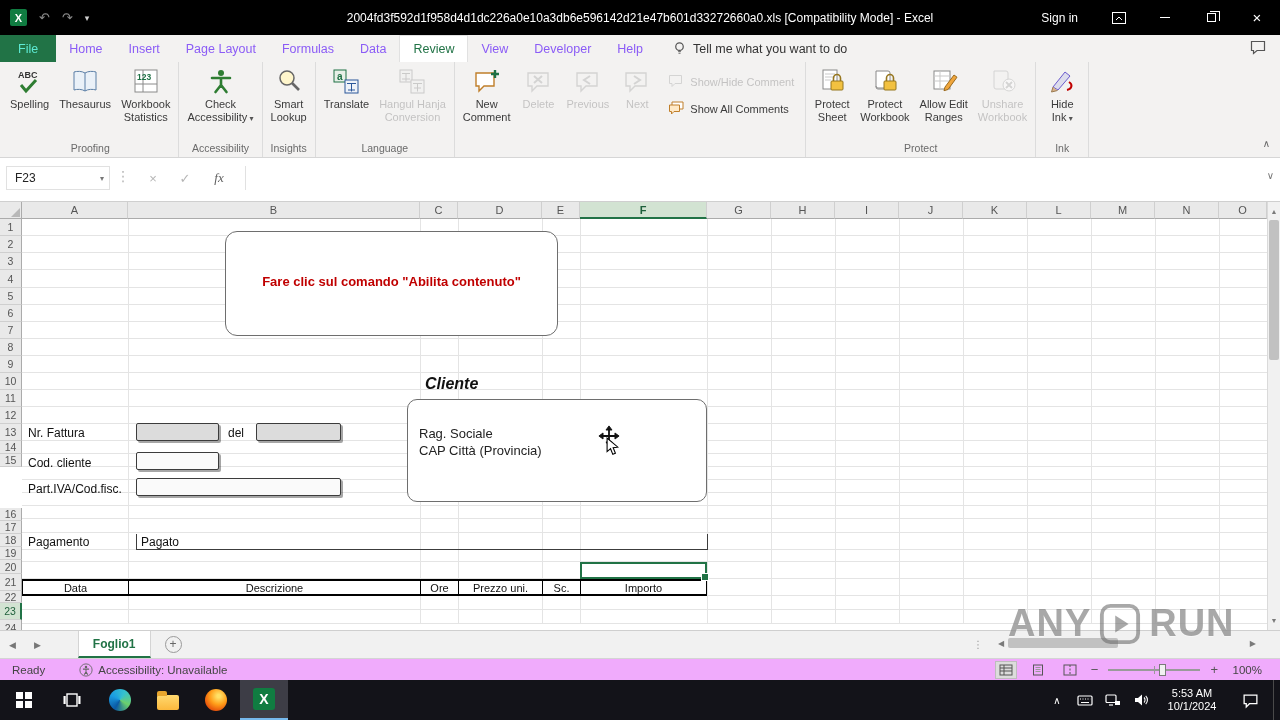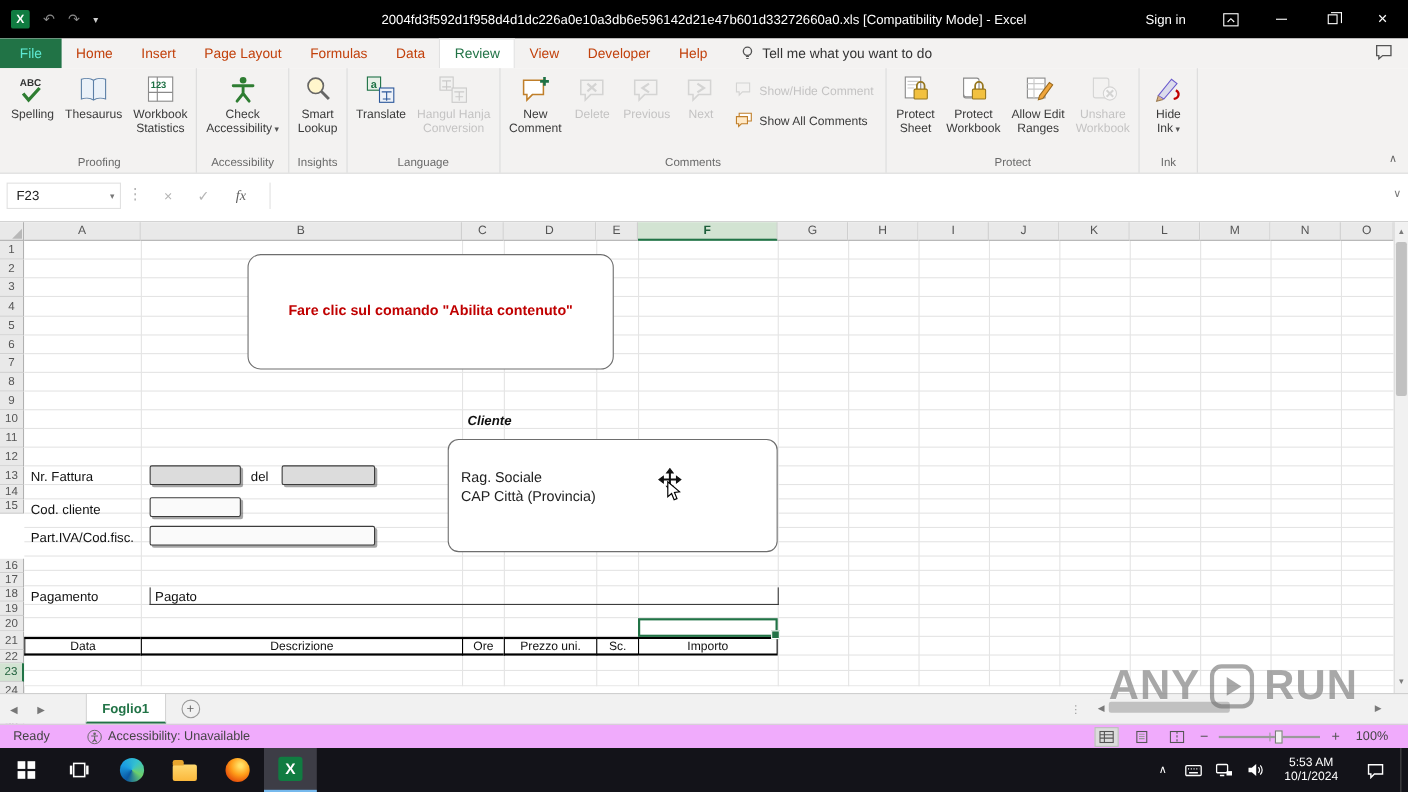--- a/index.html
+++ b/index.html
@@ -19,21 +19,21 @@
   .signin{display:flex;align-items:center;padding:0 18px;font-size:12px;color:#fff;}
   .winbtn{width:46px;display:flex;align-items:center;justify-content:center;color:#fff;}
   .min-glyph{width:10px;height:1px;background:#fff;display:block;}
   .restore-glyph{position:relative;width:9px;height:9px;border:1px solid #fff;display:block;}
   .restore-glyph::before{content:'';position:absolute;top:-3px;left:2px;width:9px;height:9px;
                          border-top:1px solid #fff;border-right:1px solid #fff;}
   .close-glyph{font-size:15px;line-height:1;}
 
   
   .tabrow{position:absolute;top:35px;left:0;right:0;height:27px;background:#f3f2f1;display:flex;align-items:stretch;}
-  .tab{padding:0 13px;display:flex;align-items:center;font-size:12.5px;color:#c2410c;white-space:nowrap;}
+  .tab{padding:0 13px;display:flex;align-items:center;font-size:12.5px;color:#8b5cf6;white-space:nowrap;}
   .tab.file{background:#217346;color:#5eead4;padding:0 18px;}
   .tab.active{background:#fff;color:#217346;border:1px solid #e1e1e1;border-bottom:none;}
   .tellme{display:flex;align-items:center;gap:6px;font-size:12.5px;color:#333;padding-left:16px;}
   .tabrow-comment{position:absolute;right:14px;top:40px;}
 
   
   .ribbon{position:absolute;top:62px;left:0;right:0;height:96px;background:#f3f2f1;border-bottom:1px solid #d6d6d6;
           display:flex;align-items:stretch;padding-left:2px;}
   .rb-group{display:flex;flex-direction:column;border-right:1px solid #dcdcdc;padding:1px 3px 0;}
   .rb-body{flex:1;display:flex;align-items:stretch;}
@@ -77,21 +77,21 @@
   .rh{width:22px;font-size:10.5px;color:#555;display:flex;align-items:center;justify-content:center;
       background:#e9e9e9;border-bottom:1px solid #cfcfcf;border-right:1px solid #ababab;}
   .rh.sel{background:#d2e3d2;border-right:2px solid #217346;color:#1e5f3b;}
   .cells{position:absolute;left:22px;top:17px;width:1245px;height:405px;background:#fff;overflow:hidden;}
   .grow{width:1245px;border-bottom:1px solid #e4e4e4;}
   .gcol{position:absolute;top:0;bottom:0;width:0;border-left:1px solid #e4e4e4;}
 
   
   .shape-box{position:absolute;background:#fff;border:1px solid #6e6e6e;border-radius:12px;z-index:2;}
   .notice-text{position:absolute;left:0;right:0;top:42px;text-align:center;font-size:13px;font-weight:bold;color:#c00000;}
-  .cliente-label{position:absolute;left:403px;top:156px;font-size:12px;font-weight:bold;font-style:italic;color:#111;z-index:2;}
+  .cliente-label{position:absolute;left:403px;top:156px;font-size:16px;font-weight:bold;font-style:italic;color:#111;z-index:2;}
   .cliente-lines{padding:26px 12px 0 11px;font-size:13px;color:#222;line-height:16.5px;}
   .cell-label{position:absolute;font-size:12px;color:#111;z-index:2;white-space:nowrap;}
   .formbox{position:absolute;border:1px solid #3c3c3c;border-radius:2px;box-shadow:2px 2px 0 rgba(0,0,0,.35);z-index:2;}
   .formbox.gray{background:#dcdcdc;}
   .formbox.lite{background:#fafafa;}
   .payline{position:absolute;border:1px solid #3c3c3c;border-top:none;z-index:2;}
   .selbox{position:absolute;border:2px solid #217346;z-index:4;}
   .selbox::after{content:'';position:absolute;right:-4px;bottom:-4px;width:6px;height:6px;background:#217346;border:1px solid #fff;}
   .th-row{position:absolute;left:0;top:360px;height:17px;z-index:3;}
   .th-cell{position:absolute;top:0;height:17px;background:#fff;border-top:2px solid #000;border-bottom:2px solid #000;
@@ -384,21 +384,20 @@
             </div>
             <div class="rb-small">
               <span><svg viewBox="0 0 16 16">
                   <path d="M4 2 h11 v7 h-11 z" fill="#fff" stroke="#c07f2a"></path>
                   <path d="M1.5 5 h10 v6.5 h-5.5 l-2.5 2.5 v-2.5 h-2 z" fill="#ffe9c7" stroke="#c07f2a"></path>
                 </svg></span>
               <span>Show All Comments</span>
             </div>
           </div>
         </div>
-        <div class="rb-caption">Comments</div>
       </div>
       <div class="rb-group">
         <div class="rb-body">
           <div class="rb-btn">
             <div class="rb-icon">
               <svg viewBox="0 0 28 28">
                 <rect x="5" y="3" width="14" height="19" fill="#fff" stroke="#8a8a8a"></rect>
                 <path d="M7 7 h10 M7 10 h10 M7 13 h6" stroke="#c9c9c9"></path>
                 <rect x="13" y="14" width="12" height="9" rx="1" fill="#f2c140" stroke="#96761e"></rect>
                 <path d="M15.5 14 v-3 a3.5 3.5 0 0 1 7 0 v3" fill="none" stroke="#96761e" stroke-width="1.6"></path>

